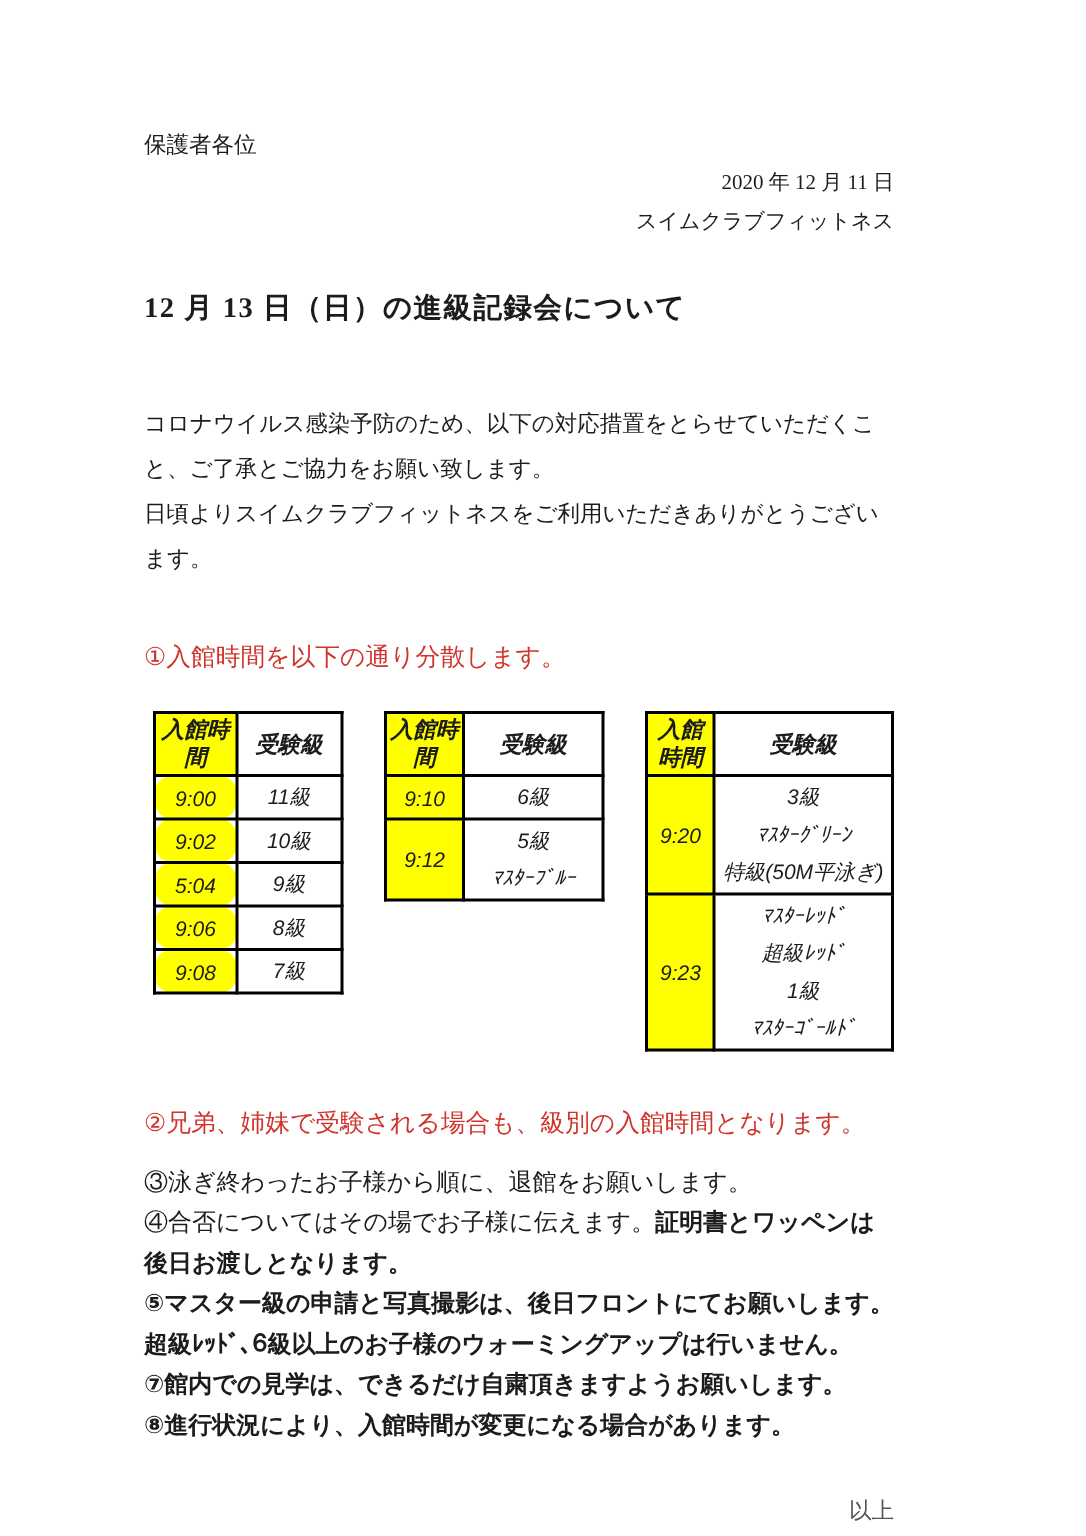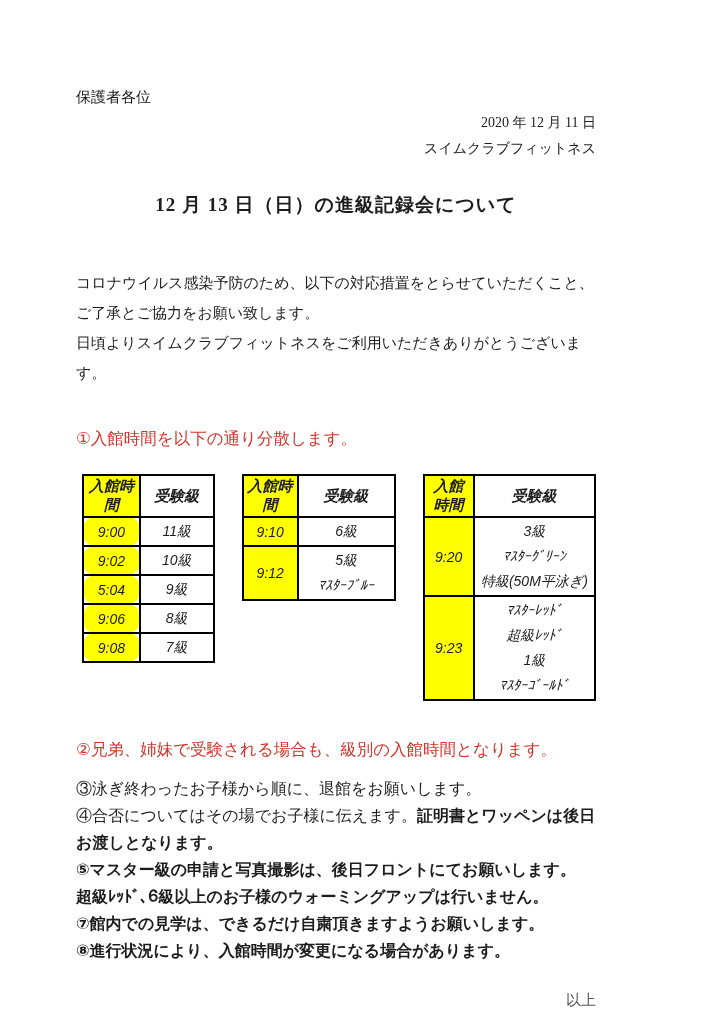--- a/index.html
+++ b/index.html
@@ -1,24 +1,24 @@
 <!DOCTYPE html>
 <html lang="ja" style="--highlight_yellow: #ffff00; --accent_red: #d0342c;"><head>
 <meta charset="utf-8">
 <style>
   html,body{margin:0;padding:0;background:#ffffff;}
   .page{
     width:668px;height:1024px;box-sizing:border-box;
-    padding:86px 72px 30px 76px;background:#ffffff;
+    padding:86px 72px 30px 96px;background:#ffffff;
     font-family:"Liberation Serif","DejaVu Serif",serif;
     color:#1c1c1c;overflow:hidden;position:relative;
   }
   .recipient{font-size:15px;line-height:22px;}
   .dateblock{text-align:right;font-size:14px;line-height:26px;margin-top:2px;}
-  .doc-title{text-align:center;font-size:19px;font-weight:bold;margin-top:30px;letter-spacing:1px;}
+  .doc-title{font-size:19px;font-weight:bold;margin-top:30px;letter-spacing:1px;}
   .intro{margin-top:50px;font-size:15px;line-height:30px;}
   .h-red{
     color:var(--accent_red,#d0342c);font-weight:normal;
     font-family:"Liberation Sans","DejaVu Sans",sans-serif;
     font-size:16.5px;line-height:24px;
   }
   .h1r{margin-top:38px;}
   .h2r{margin-top:36px;}
   .tables{display:flex;align-items:flex-start;gap:27px;margin-top:24px;margin-left:6px;}
   table{border-collapse:collapse;text-align:center;
@@ -27,21 +27,21 @@
   th{font-size:15px;height:26px;font-weight:bold;}
   td{font-size:14px;}
   th.col-time,td.cell-time{background:var(--highlight_yellow,#ffff00);}
   .grade-line{line-height:25px;white-space:nowrap;}
   .t1 .col-time{width:62px}.t1 .col-grade{width:86px}
   .t2 .col-time{width:62px}.t2 .col-grade{width:112px}
   .t3 .col-time{width:70px}.t3 .col-grade{width:128px}
   .t1 td{height:25px;border-radius:12px;}
   .notes{margin-top:14px;font-size:16px;line-height:27px;}
   .note-emph{font-family:"Liberation Sans","DejaVu Sans",sans-serif;font-weight:600;}
-  .closing{text-align:right;margin-top:27px;font-size:15px;color:#555;}
+  .closing{text-align:right;margin-top:34px;font-size:15px;color:#555;}
 </style>
 </head>
 <body>
 
 <div class="page">
 
   <div class="recipient">保護者各位</div>
 
   <div class="dateblock">
     <div>2020 年 12 月 11 日</div>

